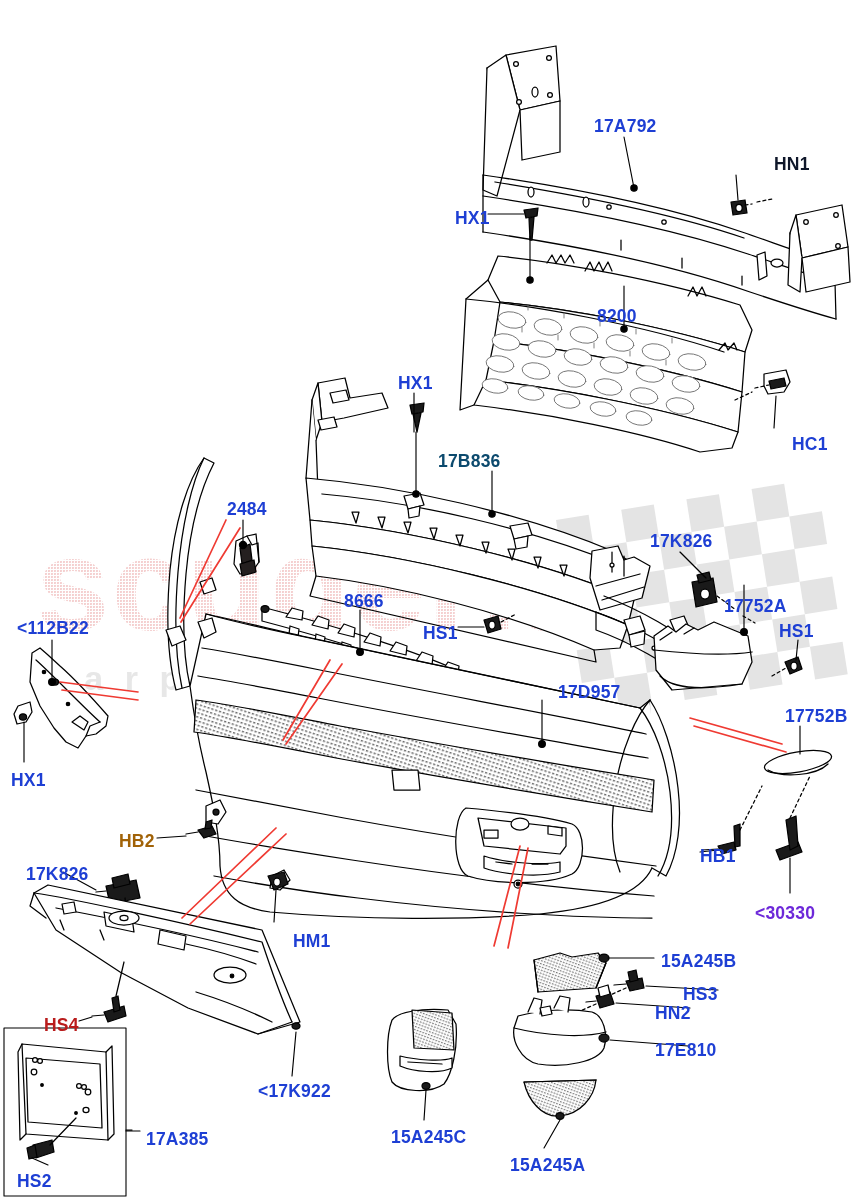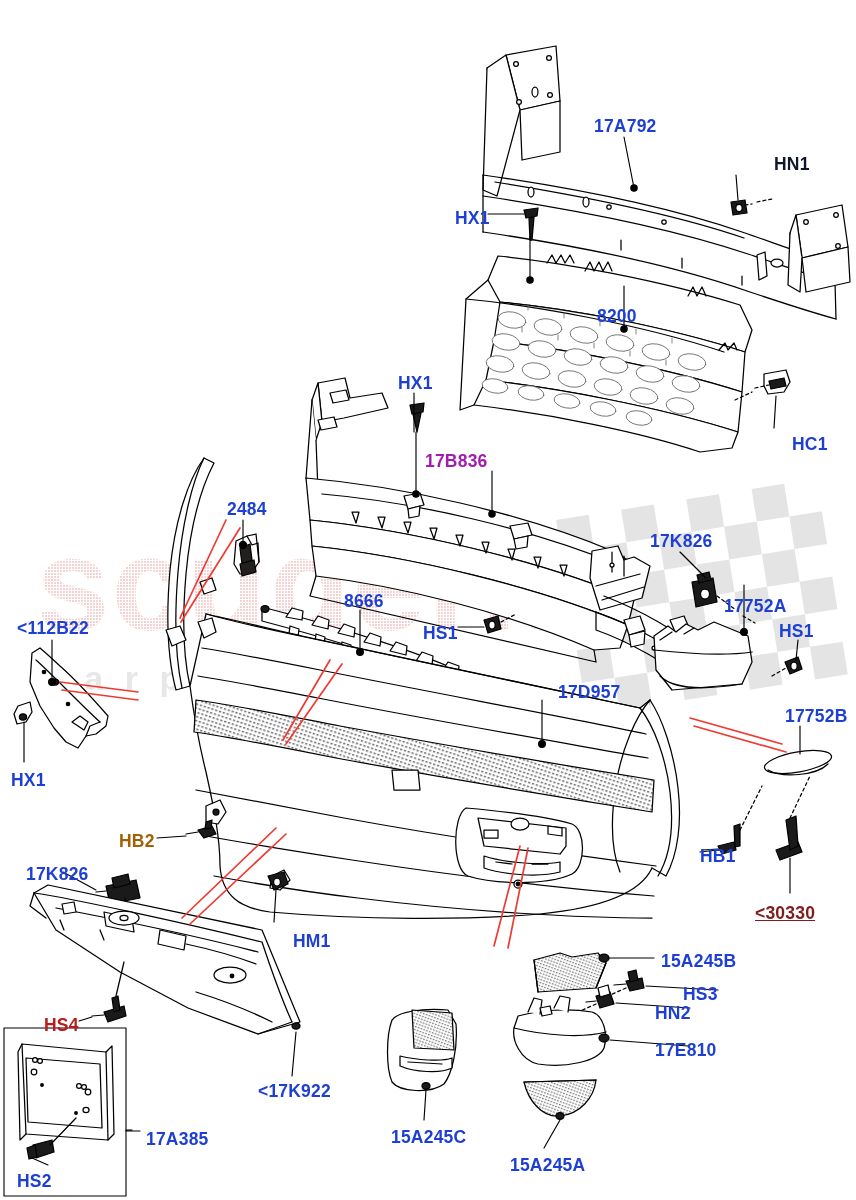--- a/index.html
+++ b/index.html
@@ -543,35 +543,35 @@
     </g>
   </svg>
 
   <div id="labels">
       <div class="lbl" style="left: 594px; top: 118px; color: rgb(30, 63, 212);">17A792</div>
       <div class="lbl" style="left: 759px; top: 156px; color: #0f172a; margin-left: 15px;">HN1</div>
       <div class="lbl" style="left: 455px; top: 210px; color: rgb(30, 63, 212);">HX1</div>
       <div class="lbl" style="left: 597px; top: 268px; color: rgb(30, 63, 212); margin-top: 40px;">8200</div>
       <div class="lbl" style="left: 764px; top: 436px; color: rgb(30, 63, 212); margin-left: 28px;">HC1</div>
       <div class="lbl" style="left: 398px; top: 375px; color: rgb(30, 63, 212);">HX1</div>
-      <div class="lbl" style="left: 425px; top: 453px; color: #a21caf;">17B836</div>
+      <div class="lbl" style="left: 438px; top: 453px; color: #0c4a6e;">17B836</div>
       <div class="lbl" style="left: 227px; top: 501px; color: rgb(30, 63, 212);">2484</div>
       <div class="lbl" style="left: 650px; top: 533px; color: rgb(30, 63, 212);">17K826</div>
       <div class="lbl" style="left: 724px; top: 566px; color: rgb(30, 63, 212); margin-top: 32px;">17752A</div>
       <div class="lbl" style="left: 344px; top: 593px; color: rgb(30, 63, 212);">8666</div>
       <div class="lbl" style="left: 17px; top: 620px; color: rgb(30, 63, 212);">&lt;112B22</div>
       <div class="lbl" style="left: 423px; top: 625px; color: rgb(30, 63, 212);">HS1</div>
       <div class="lbl" style="left: 779px; top: 623px; color: rgb(30, 63, 212);">HS1</div>
       <div class="lbl" style="left: 512px; top: 684px; color: rgb(30, 63, 212); margin-left: 46px;">17D957</div>
       <div class="lbl" style="left: 785px; top: 708px; color: rgb(30, 63, 212);">17752B</div>
       <div class="lbl" style="left: 11px; top: 772px; color: rgb(30, 63, 212);">HX1</div>
       <div class="lbl" style="left: 119px; top: 833px; color: #a16207;">HB2</div>
       <div class="lbl" style="left: 672px; top: 848px; color: rgb(30, 63, 212); margin-left: 28px;">HB1</div>
       <div class="lbl" style="left: 26px; top: 866px; color: rgb(30, 63, 212);">17K826</div>
-      <div class="lbl" style="left: 755px; top: 905px; color: #7f1d1d; text-decoration: underline;">&lt;30330</div>
+      <div class="lbl" style="left: 755px; top: 905px; color: #6d28d9;">&lt;30330</div>
       <div class="lbl" style="left: 257px; top: 933px; color: rgb(30, 63, 212); margin-left: 36px;">HM1</div>
       <div class="lbl" style="left: 661px; top: 953px; color: rgb(30, 63, 212);">15A245B</div>
       <div class="lbl" style="left: 683px; top: 986px; color: rgb(30, 63, 212);">HS3</div>
       <div class="lbl" style="left: 655px; top: 1005px; color: rgb(30, 63, 212);">HN2</div>
       <div class="lbl" style="left: 44px; top: 1017px; color: #b91c1c;">HS4</div>
       <div class="lbl" style="left: 655px; top: 1042px; color: rgb(30, 63, 212);">17E810</div>
       <div class="lbl" style="left: 258px; top: 1083px; color: rgb(30, 63, 212);">&lt;17K922</div>
       <div class="lbl" style="left: 146px; top: 1131px; color: rgb(30, 63, 212);">17A385</div>
       <div class="lbl" style="left: 391px; top: 1129px; color: rgb(30, 63, 212);">15A245C</div>
       <div class="lbl" style="left: 17px; top: 1173px; color: rgb(30, 63, 212);">HS2</div>

